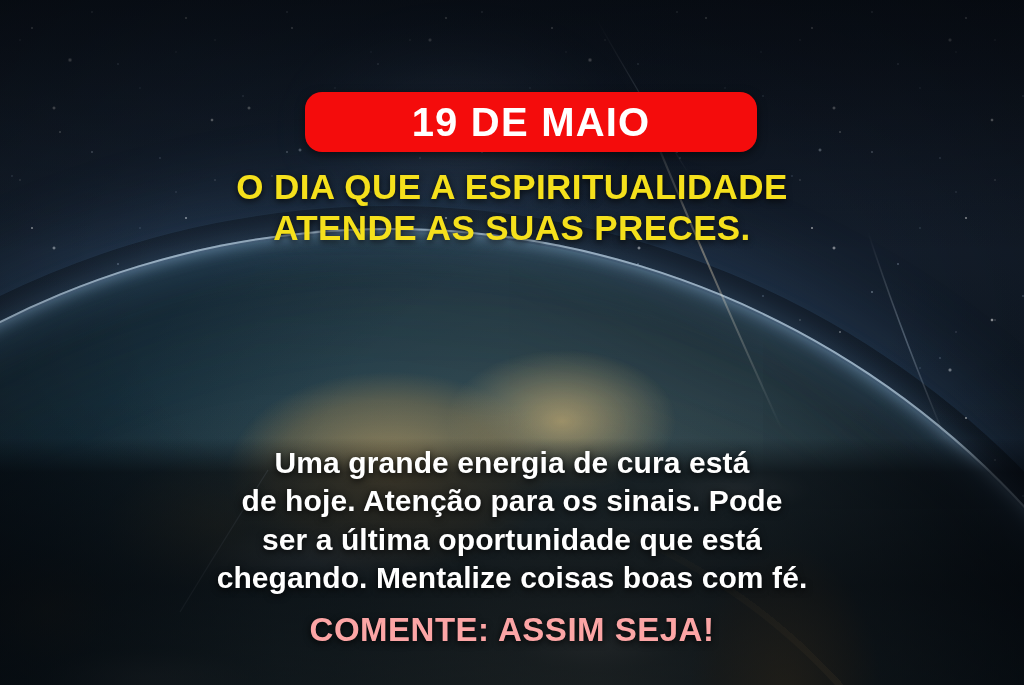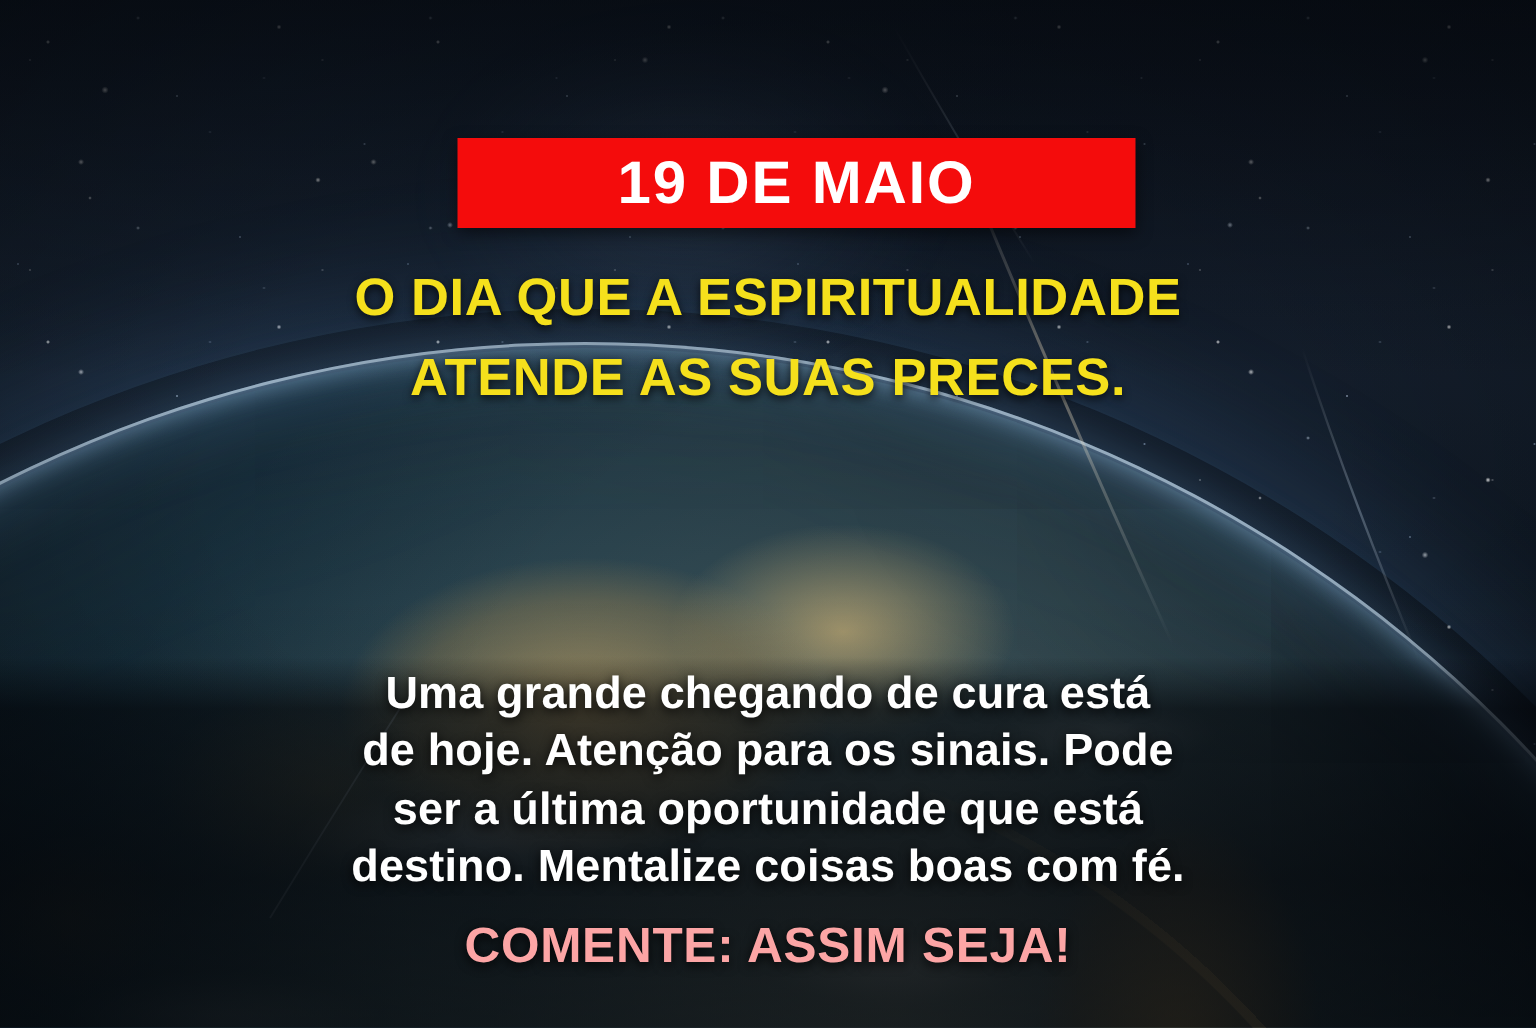--- a/index.html
+++ b/index.html
@@ -162,20 +162,21 @@
   
   .content{ position:absolute; inset:0; }
 
   .date-banner{
     position:absolute;
     left:305px; top:92px;
     width:452px; height:60px;
     background:#f40c0c;
     display:flex; align-items:center; justify-content:center;
     box-shadow:0 3px 10px rgba(0,0,0,.55);
+    border-radius:17px;
   }
   .date-banner-text{
     color:#ffffff;
     font-size:40px;
     font-weight:bold;
     letter-spacing:1.2px;
     line-height:1;
     white-space:nowrap;
   }
 
@@ -185,21 +186,21 @@
     top:166px;
     width:900px;
     text-align:center;
     color:#f5e01c;
     font-size:35px;
     font-weight:bold;
     line-height:1.18;
     letter-spacing:.4px;
     text-shadow:0 2px 6px rgba(0,0,0,.75);
   }
-  .headline-line{ display:block; white-space:nowrap;margin-top:12px; }
+  .headline-line{ display:block; white-space:nowrap; }
 
   .body-copy{
     position:absolute;
     left:50%; transform:translateX(-50%);
     top:444px;
     width:920px;
     text-align:center;
     color:#ffffff;
     font-size:30px;
     font-weight:bold;
@@ -275,22 +276,22 @@
     <div class="date-banner">
       <span class="date-banner-text">19 DE MAIO</span>
     </div>
 
     <div class="headline">
       <span class="headline-line">O DIA QUE A ESPIRITUALIDADE</span>
       <span class="headline-line">ATENDE AS SUAS PRECES.</span>
     </div>
 
     <div class="body-copy">
-      <span class="body-line">Uma grande chegando de cura está</span>
+      <span class="body-line">Uma grande energia de cura está</span>
       <span class="body-line">de hoje. Atenção para os sinais. Pode</span>
       <span class="body-line">ser a última oportunidade que está</span>
-      <span class="body-line">destino. Mentalize coisas boas com fé.</span>
+      <span class="body-line">chegando. Mentalize coisas boas com fé.</span>
     </div>
 
     <div class="cta">COMENTE: ASSIM SEJA!</div>
 
   </div>
 </div>
 
 </body></html>

